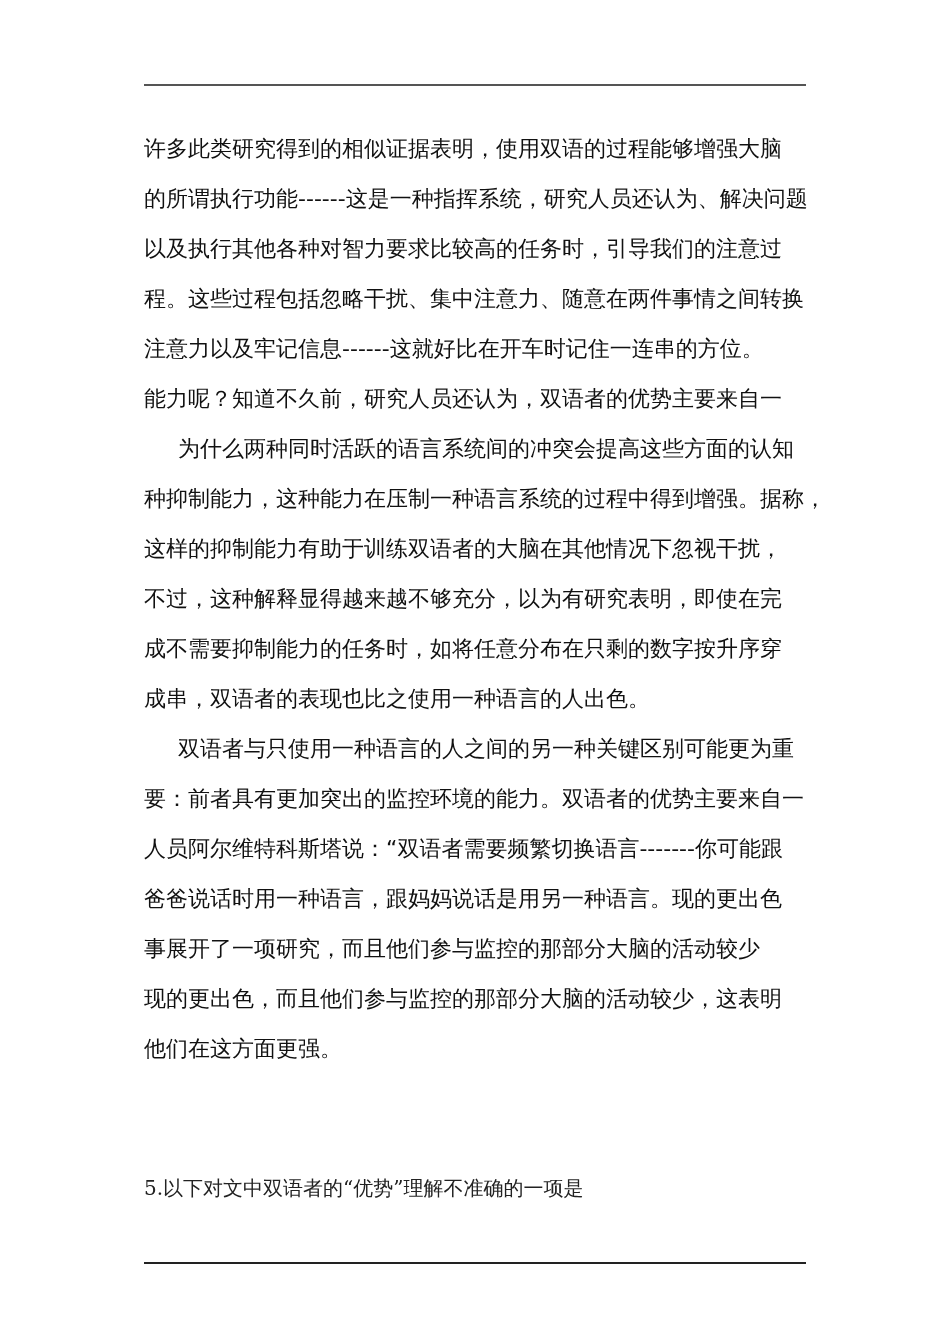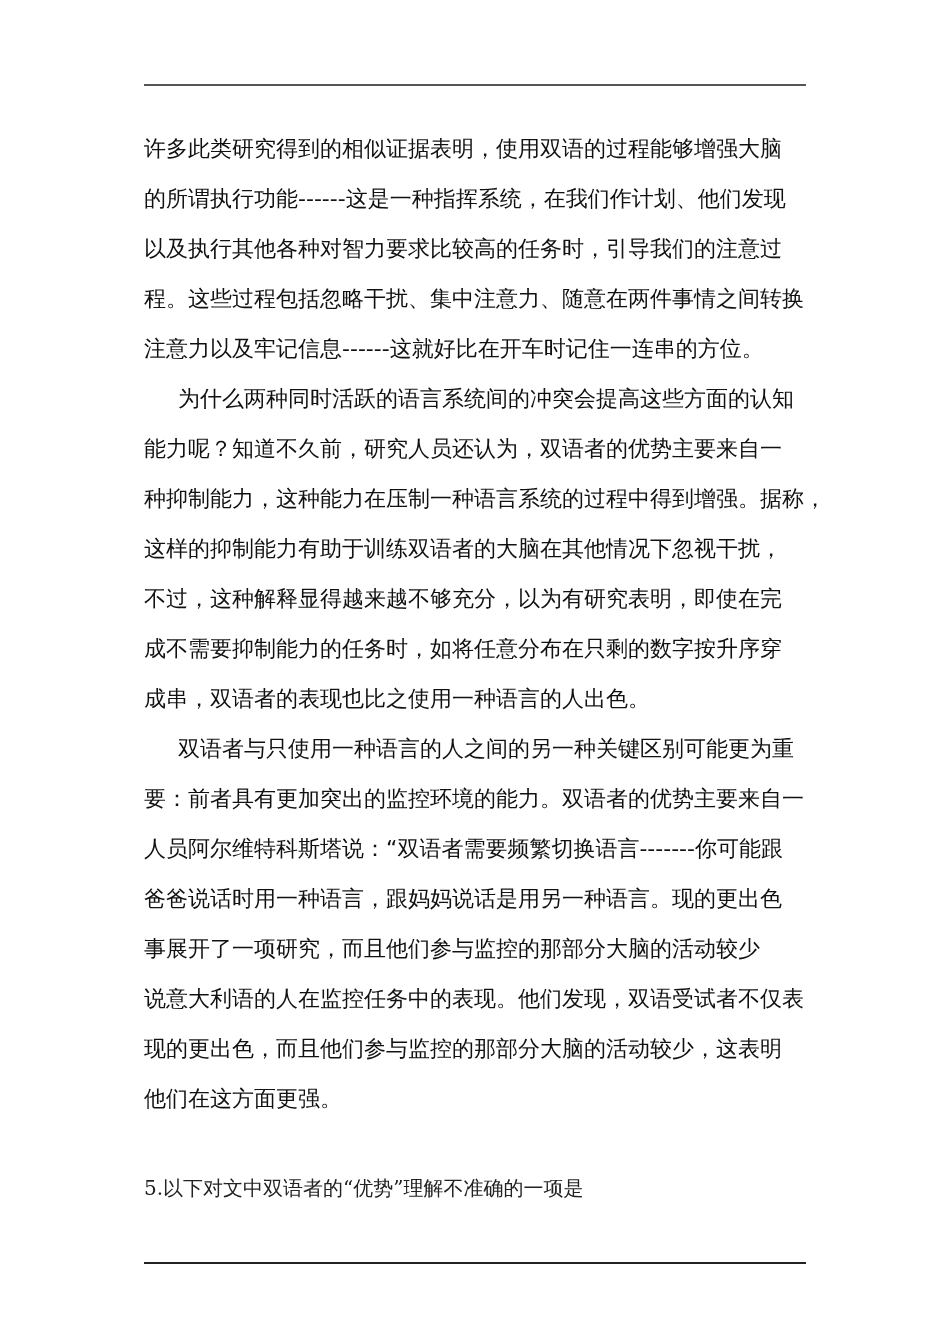--- a/index.html
+++ b/index.html
@@ -52,43 +52,42 @@
   </style>
 </head>
 <body>
 
 <div class="rule top"></div>
 
 <div class="page-body">
 
   <div>
     <div class="line">许多此类研究得到的相似证据表明，使用双语的过程能够增强大脑</div>
-    <div class="line">的所谓执行功能------这是一种指挥系统，在我们作计划、他们发现</div>
+    <div class="line">的所谓执行功能------这是一种指挥系统，研究人员还认为、解决问题</div>
     <div class="line">以及执行其他各种对智力要求比较高的任务时，引导我们的注意过</div>
     <div class="line">程。这些过程包括忽略干扰、集中注意力、随意在两件事情之间转换</div>
     <div class="line">注意力以及牢记信息------这就好比在开车时记住一连串的方位。</div>
   </div>
 
   <div>
+    <div class="line">能力呢？知道不久前，研究人员还认为，双语者的优势主要来自一</div>
     <div class="line indent">为什么两种同时活跃的语言系统间的冲突会提高这些方面的认知</div>
-    <div class="line">能力呢？知道不久前，研究人员还认为，双语者的优势主要来自一</div>
     <div class="line">种抑制能力，这种能力在压制一种语言系统的过程中得到增强。据称，</div>
     <div class="line">这样的抑制能力有助于训练双语者的大脑在其他情况下忽视干扰，</div>
     <div class="line">不过，这种解释显得越来越不够充分，以为有研究表明，即使在完</div>
     <div class="line">成不需要抑制能力的任务时，如将任意分布在只剩的数字按升序穿</div>
     <div class="line">成串，双语者的表现也比之使用一种语言的人出色。</div>
   </div>
 
   <div>
     <div class="line indent">双语者与只使用一种语言的人之间的另一种关键区别可能更为重</div>
     <div class="line">要：前者具有更加突出的监控环境的能力。双语者的优势主要来自一</div>
     <div class="line">人员阿尔维特科斯塔说：“双语者需要频繁切换语言-------你可能跟</div>
     <div class="line">爸爸说话时用一种语言，跟妈妈说话是用另一种语言。现的更出色</div>
     <div class="line">事展开了一项研究，而且他们参与监控的那部分大脑的活动较少</div>
-    <div class="line">说意大利语的人在监控任务中的表现。他们发现，双语受试者不仅表</div>
     <div class="line">现的更出色，而且他们参与监控的那部分大脑的活动较少，这表明</div>
     <div class="line">他们在这方面更强。</div>
   </div>
 </div>
 
 <div class="question">5.以下对文中双语者的“优势”理解不准确的一项是</div>
 
 <div class="rule bottom"></div>
 
 </body></html>

